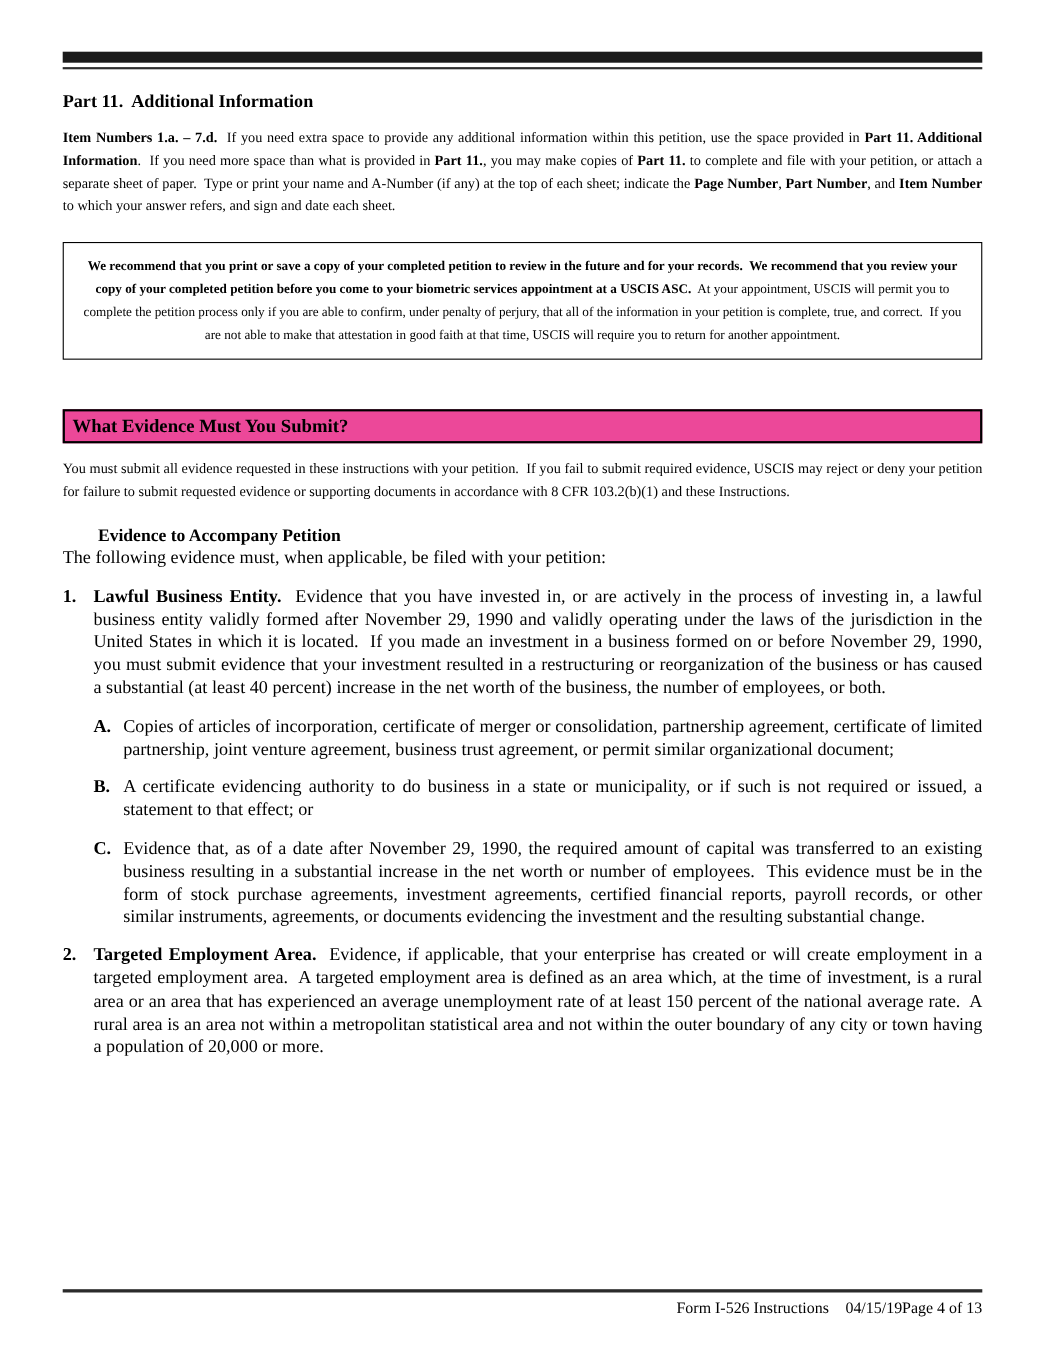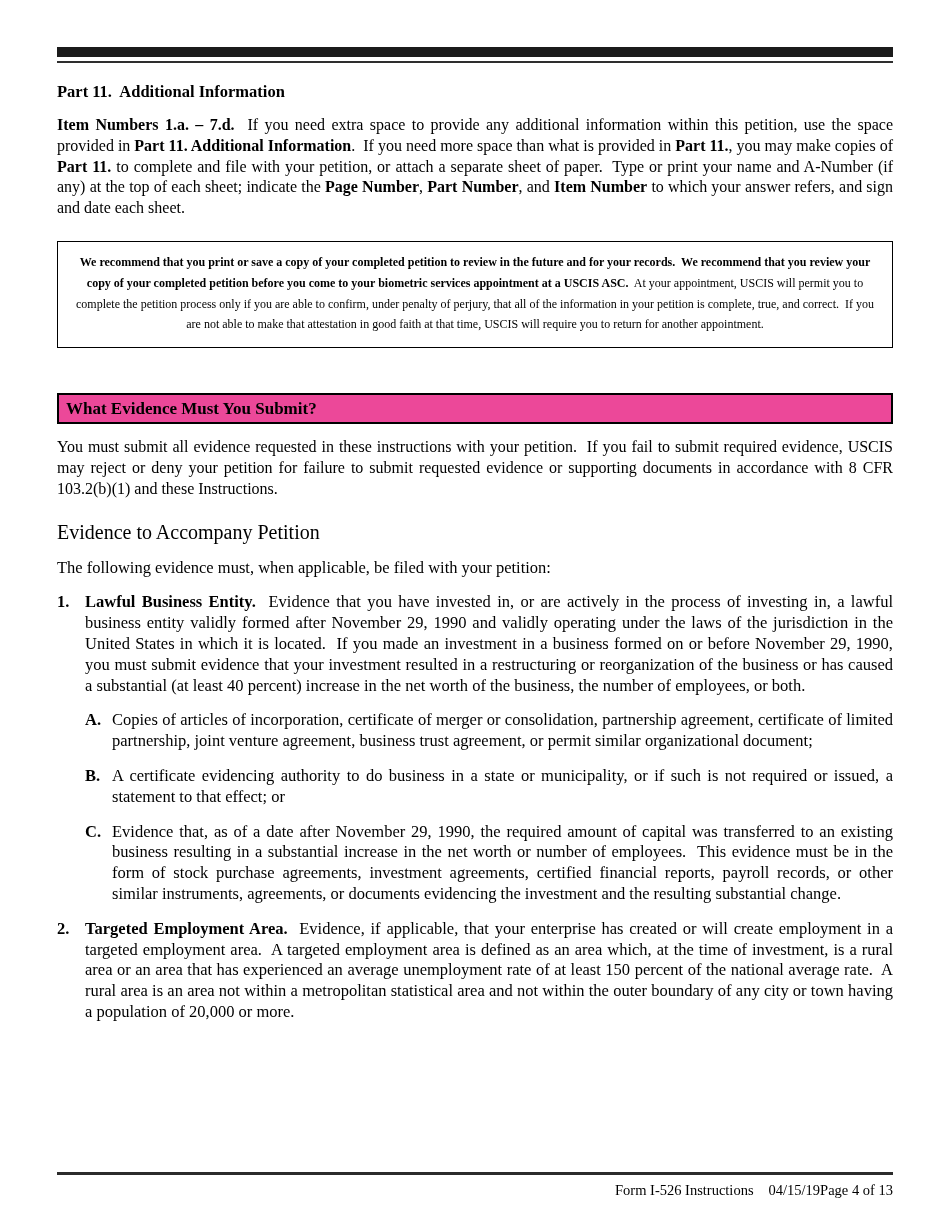--- a/index.html
+++ b/index.html
@@ -13,39 +13,39 @@
   .content { position:absolute; left:57px; top:0; width:836px; }
 
   .topbar  { margin-top:47px; height:10px; background:#1b1b1b; }
   .topline { margin-top:4px; height:2px; background:#2e2e2e; }
 
   .txt { white-space:pre-wrap; }
 
   .h-part { margin-top:19px; font-size:16.5px; font-weight:bold; }
 
   p.body {
-    margin-top:13px; font-size:16px; line-height:20.8px;
+    margin-top:13px; font-size:13px; line-height:20.8px;
     text-align:justify; white-space:pre-wrap;
   }
 
   .rec-box {
     margin-top:22px; border:1.5px solid #000;
     padding:10px 16px 12px 16px;
     font-size:12px; line-height:20.8px; text-align:center;
     white-space:pre-wrap;
   }
 
   .section-header {
     margin-top:45px; border:2px solid #000; background:#ec4899;
     height:31px; display:flex; align-items:center;
     padding-left:7px; font-weight:bold; font-size:17px;
   }
 
-  .subheading { margin-top:21px; font-weight:normal; font-size:20px; }
-  p.lead { margin-top:14px; font-size:16.5px; line-height:20.8px; white-space:pre-wrap;font-family:Liberation Serif, serif; }
+  .subheading { margin-top:21px; font-weight:bold; font-size:16px;margin-left:32px; }
+  p.lead { font-size:16.5px; line-height:20.8px; white-space:pre-wrap;font-family:Liberation Serif, serif; }
 
   .num-item { margin-top:14px; display:flex; font-size:16.5px; line-height:20.8px; }
   .num-item > .num { width:28px; flex:none; font-weight:bold; }
   .num-item > .itxt { flex:1; text-align:justify; white-space:pre-wrap; }
 
   .sub-lead { margin-top:14px; margin-left:28px; font-size:16.5px; line-height:20.8px; white-space:pre-wrap; }
 
   .sub-item { margin-top:14px; margin-left:28px; display:flex; font-size:16.5px; line-height:20.8px; }
   .sub-item > .letter { width:27px; flex:none; font-weight:bold; }
   .sub-item > .itxt { flex:1; text-align:justify; white-space:pre-wrap; }

